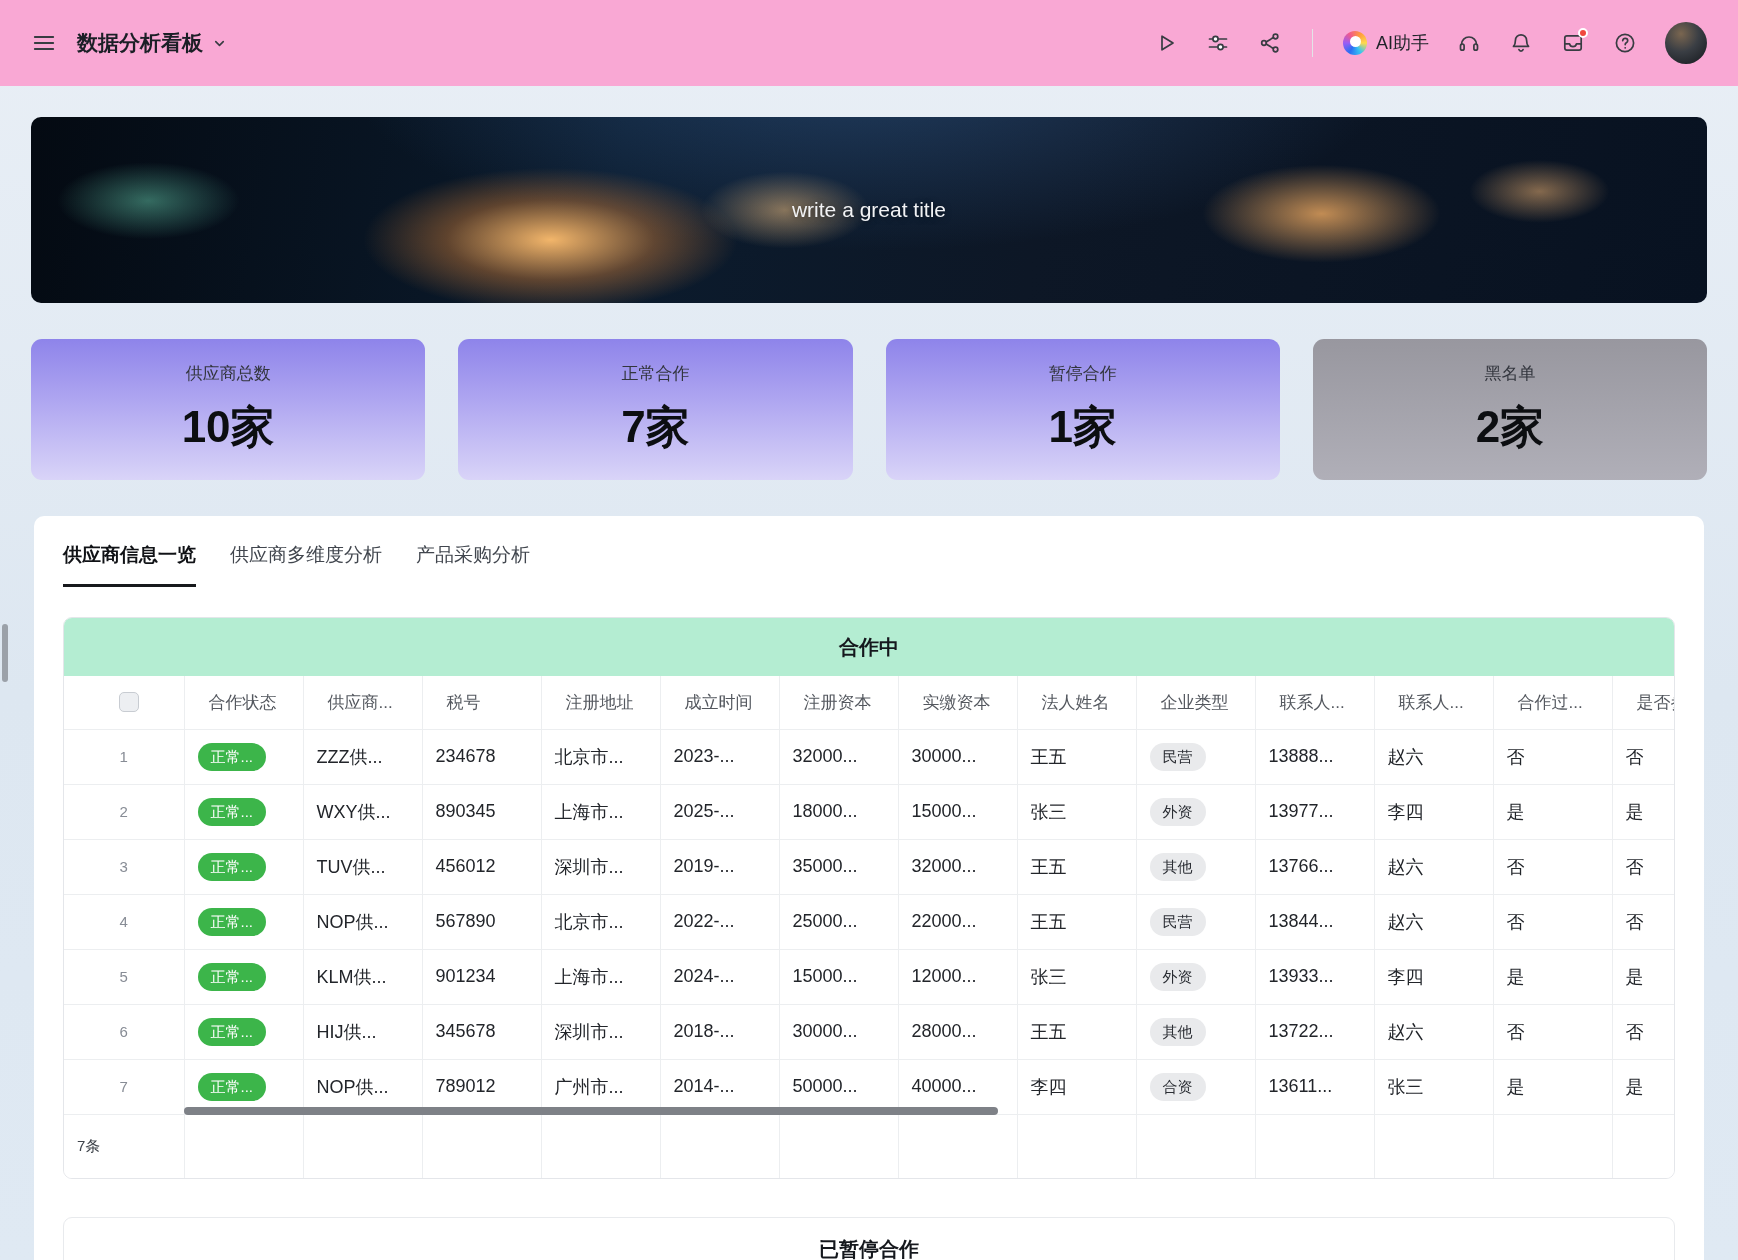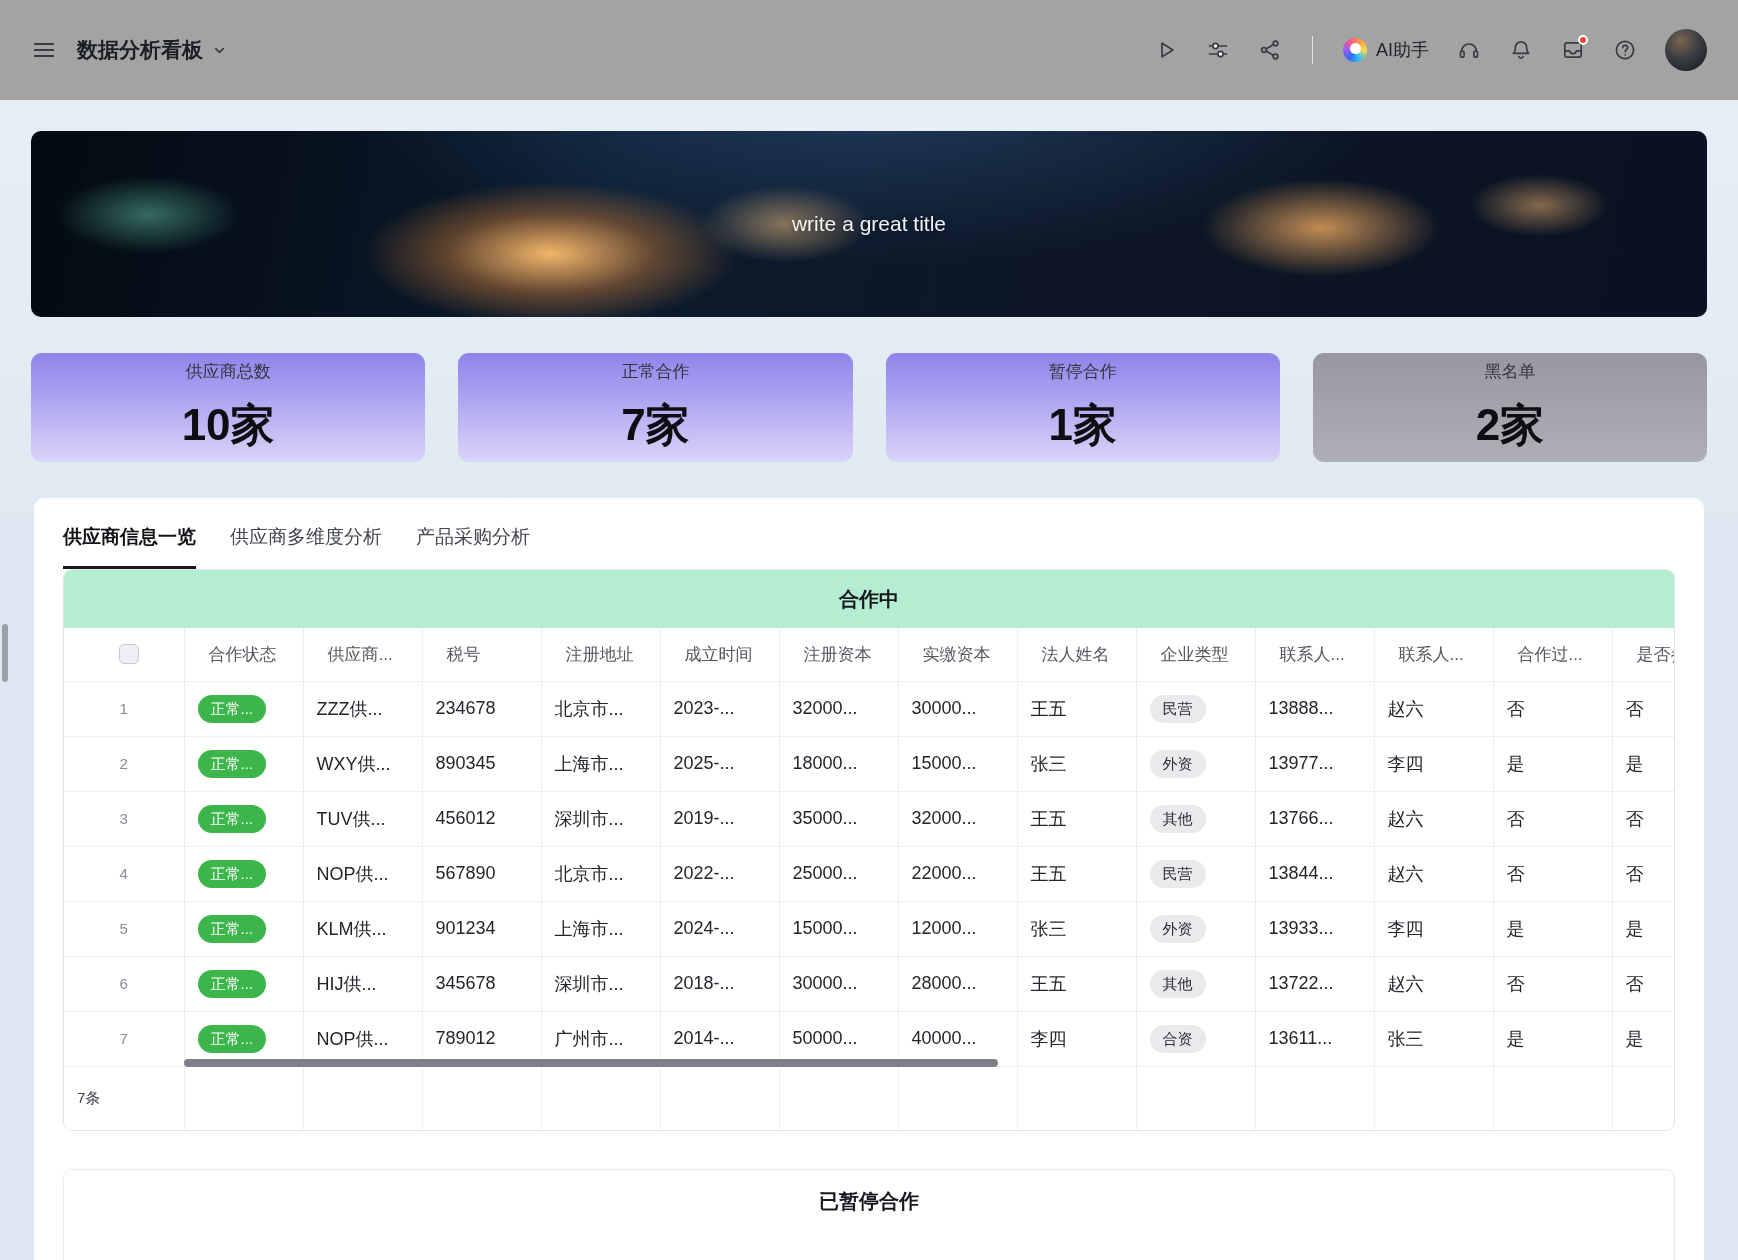--- a/index.html
+++ b/index.html
@@ -5,21 +5,21 @@
   * { box-sizing: border-box; margin: 0; padding: 0; }
   html,body { width: 1738px; height: 1260px; overflow: hidden; }
   body {
     font-family: "Liberation Sans", "DejaVu Sans", sans-serif;
     background: linear-gradient(180deg, #e9eff6 0%, #dde7f1 55%, #dfe9f3 100%);
     position: relative;
   }
 
   
   .topbar {
-    height: 100px; background: #a3a3a3;
+    height: 86px; background: #f9a8d4;
     display: flex; align-items: center; padding: 0 31px;
   }
   .icon-btn { background: none; border: none; padding: 0; cursor: pointer; display: flex; align-items: center; }
   .ic { stroke: #383c42; fill: none; stroke-width: 1.7; stroke-linecap: round; stroke-linejoin: round; }
   .tb-title { font-size: 21px; font-weight: bold; color: #1b1f26; margin-left: 20px; }
   .chev { margin-left: 9px; display: flex; align-items: center; cursor: pointer; }
   .tb-right { margin-left: auto; display: flex; align-items: center; gap: 28px; }
   .vdiv { width: 1px; height: 28px; background: #e3e4e7; margin: 0 2px; }
   .ai-pill { display: flex; align-items: center; gap: 9px; cursor: pointer; }
   .ai-logo {
@@ -47,40 +47,40 @@
       radial-gradient(130px 55px at 7% 45%, rgba(110,220,185,.45), transparent 70%),
       radial-gradient(700px 240px at 50% -25%, rgba(50,90,140,.55), transparent 75%),
       linear-gradient(100deg, #040a12 0%, #0b1b2d 35%, #0d1726 60%, #081221 100%);
   }
   .hero-title { color: #ffffff; font-size: 39px; font-weight: bold; letter-spacing: 2px; text-shadow: 0 2px 8px rgba(0,0,0,.5); }
   .hero-sub { color: #f1f2f4; font-size: 21px; text-shadow: 0 1px 6px rgba(0,0,0,.5); }
 
   
   .stats { display: flex; gap: 33px; margin: 36px 31px 0; }
   .stat {
-    flex: 1; height: 109px; border-radius: 11px; cursor: pointer;
+    flex: 1; height: 141px; border-radius: 11px; cursor: pointer;
     display: flex; flex-direction: column; align-items: center; justify-content: center; gap: 13px;
   }
   .stat.purple { background: linear-gradient(180deg, #8e84ea 0%, #aca3f0 40%, #d9d4f8 100%); }
   .stat.gray   { background: linear-gradient(180deg, #98979f 0%, #b0afb8 100%); }
   .stat-label { font-size: 17px; color: #32353d; font-weight: 500; }
   .stat-value { font-size: 44px; font-weight: bold; color: #0c0e11; }
 
   
   .panel {
     margin: 36px 34px 0; background: #ffffff; border-radius: 10px 10px 0 0;
     padding: 26px 29px 60px; min-height: 780px;
   }
   .tabs { display: flex; gap: 34px; }
   .tab { font-size: 19px; color: #41464e; padding-bottom: 16px; cursor: pointer; }
   .tab.active { font-weight: bold; color: #101216; border-bottom: 3px solid #17191c; }
 
   
   .table-card {
-    border: 1px solid #e4e6ea; border-radius: 9px;
+    margin-top: 30px; border: 1px solid #e4e6ea; border-radius: 9px;
     overflow: hidden; position: relative; background: #fff;
   }
   .section-header {
     height: 58px; background: #b4edd2; display: flex; align-items: center; justify-content: center;
     font-size: 20px; font-weight: bold; color: #15181d;
   }
   table { border-collapse: collapse; table-layout: fixed; width: 1667px; background: #fff; }
   th, td {
     border-right: 1px solid #eceef0; border-bottom: 1px solid #eceef0;
     padding: 0 13px; text-align: left; white-space: nowrap; overflow: hidden;

